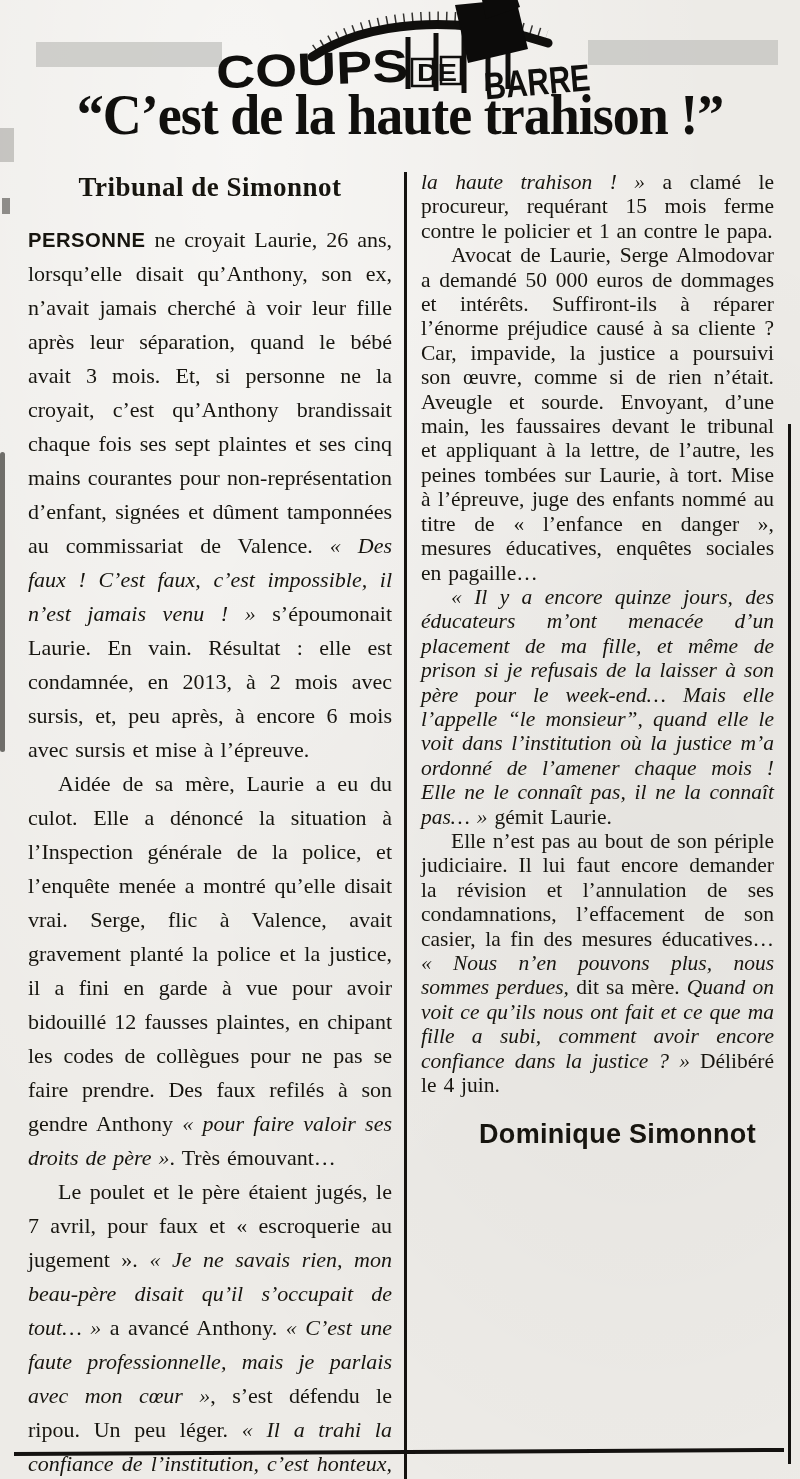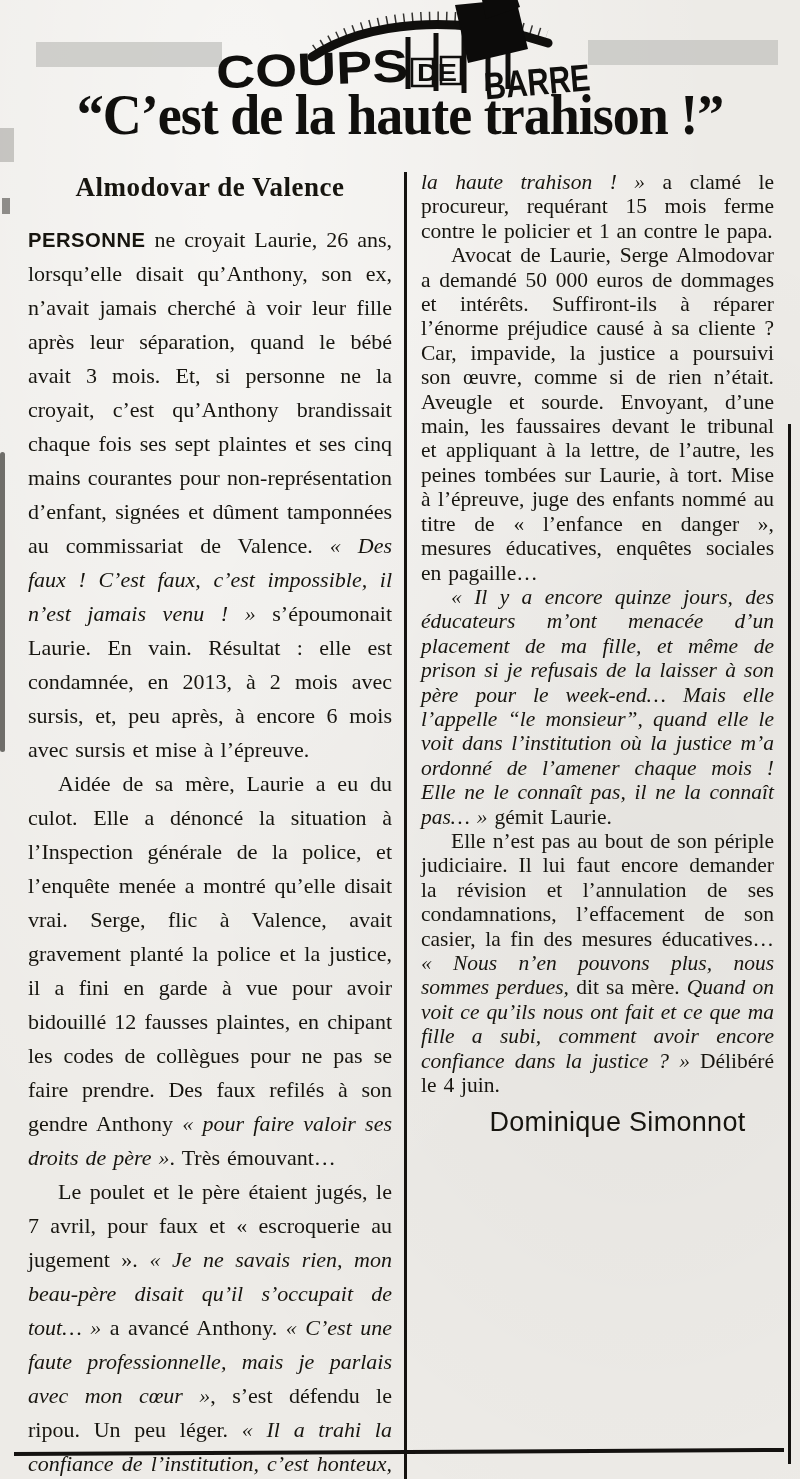--- a/index.html
+++ b/index.html
@@ -51,23 +51,23 @@
   .para{margin:0;text-align:justify;word-spacing:1.5px;}
   .col-left .para{font-size:22px;line-height:34px;}
   .col-right .para{font-size:21.5px;line-height:24.4px;}
   .para.indent{text-indent:30px;}
   .run-italic{font-style:italic;}
   .run-lead{
     font-family:"Liberation Sans","DejaVu Sans",sans-serif;
     font-weight:bold;font-size:.92em;letter-spacing:.5px;
   }
   .byline{
-    margin-top:10px;text-align:center;padding-left:40px;
+    margin-top:22px;text-align:center;padding-left:40px;
     font-family:"Liberation Sans","DejaVu Sans",sans-serif;
-    font-weight:normal;font-size:27px;letter-spacing:.3px;
+    font-weight:bold;font-size:27px;letter-spacing:.3px;
   }
   
   .right-rule{position:absolute;left:788px;top:424px;width:3px;height:1040px;background:#141210;}
   .bottom-rule{position:absolute;left:14px;top:1450px;width:770px;height:4px;background:#141210;transform:rotate(-.3deg);}
   .artifact{position:absolute;background:#2a2824;}
   .artifact.a1{left:0;top:452px;width:5px;height:300px;opacity:.65;border-radius:3px;}
   .artifact.a2{left:0;top:128px;width:14px;height:34px;opacity:.22;}
   .artifact.a3{left:2px;top:198px;width:8px;height:16px;opacity:.5;}
 </style>
 </head>
@@ -101,21 +101,21 @@
       <rect x="245" y="56" width="20" height="27" fill="none" stroke="#100f0d" stroke-width="2.5"></rect>
       <text x="221" y="80" font-size="24" textLength="40" lengthAdjust="spacingAndGlyphs">DE</text>
       <text x="288" y="94" font-size="38" textLength="106" lengthAdjust="spacingAndGlyphs" transform="rotate(-5 340 78)">BARRE</text>
     </svg>
   </div>
 
   <h1 class="headline">“C’est de la haute trahison&nbsp;!”</h1>
 
   <div class="cols">
     <div class="col-left">
-      <h2 class="subhead">Almodovar de Valence</h2>
+      <h2 class="subhead">Tribunal de Simonnot</h2>
       <div>
           <p class="para"><span class="run-lead">PERSONNE</span><span class="run-normal"> ne croyait Laurie, 26 ans, lorsqu’elle disait qu’Anthony, son ex, n’avait jamais cherché à voir leur fille après leur séparation, quand le bébé avait 3 mois. Et, si personne ne la croyait, c’est qu’Anthony brandissait chaque fois ses sept plaintes et ses cinq mains courantes pour non-représentation d’enfant, signées et dûment tamponnées au commissariat de Valence. </span><span class="run-italic">«&nbsp;Des faux&nbsp;! C’est faux, c’est impossible, il n’est jamais venu&nbsp;!&nbsp;»</span><span class="run-normal"> s’époumonait Laurie. En vain. Résultat&nbsp;: elle est condamnée, en 2013, à 2 mois avec sursis, et, peu après, à encore 6 mois avec sursis et mise à l’épreuve.</span></p>
           <p class="para indent"><span class="run-normal">Aidée de sa mère, Laurie a eu du culot. Elle a dénoncé la situation à l’Inspection générale de la police, et l’enquête menée a montré qu’elle disait vrai. Serge, flic à Valence, avait gravement planté la police et la justice, il a fini en garde à vue pour avoir bidouillé 12 fausses plaintes, en chipant les codes de collègues pour ne pas se faire prendre. Des faux refilés à son gendre Anthony </span><span class="run-italic">«&nbsp;pour faire valoir ses droits de père&nbsp;»</span><span class="run-normal">. Très émouvant…</span></p>
           <p class="para indent"><span class="run-normal">Le poulet et le père étaient jugés, le 7 avril, pour faux et «&nbsp;escroquerie au jugement&nbsp;». </span><span class="run-italic">«&nbsp;Je ne savais rien, mon beau-père disait qu’il s’occupait de tout…&nbsp;»</span><span class="run-normal"> a avancé Anthony. </span><span class="run-italic">«&nbsp;C’est une faute professionnelle, mais je parlais avec mon cœur&nbsp;»</span><span class="run-normal">, s’est défendu le ripou. Un peu léger. </span><span class="run-italic">«&nbsp;Il a trahi la confiance de l’institution, c’est honteux, c’est de</span></p>
         </div>
     </div>
     <div class="divider"></div>
     <div class="col-right">
       <div>
           <p class="para"><span class="run-italic">la haute trahison&nbsp;!&nbsp;»</span><span class="run-normal"> a clamé le procureur, requérant 15 mois ferme contre le policier et 1 an contre le papa.</span></p>

